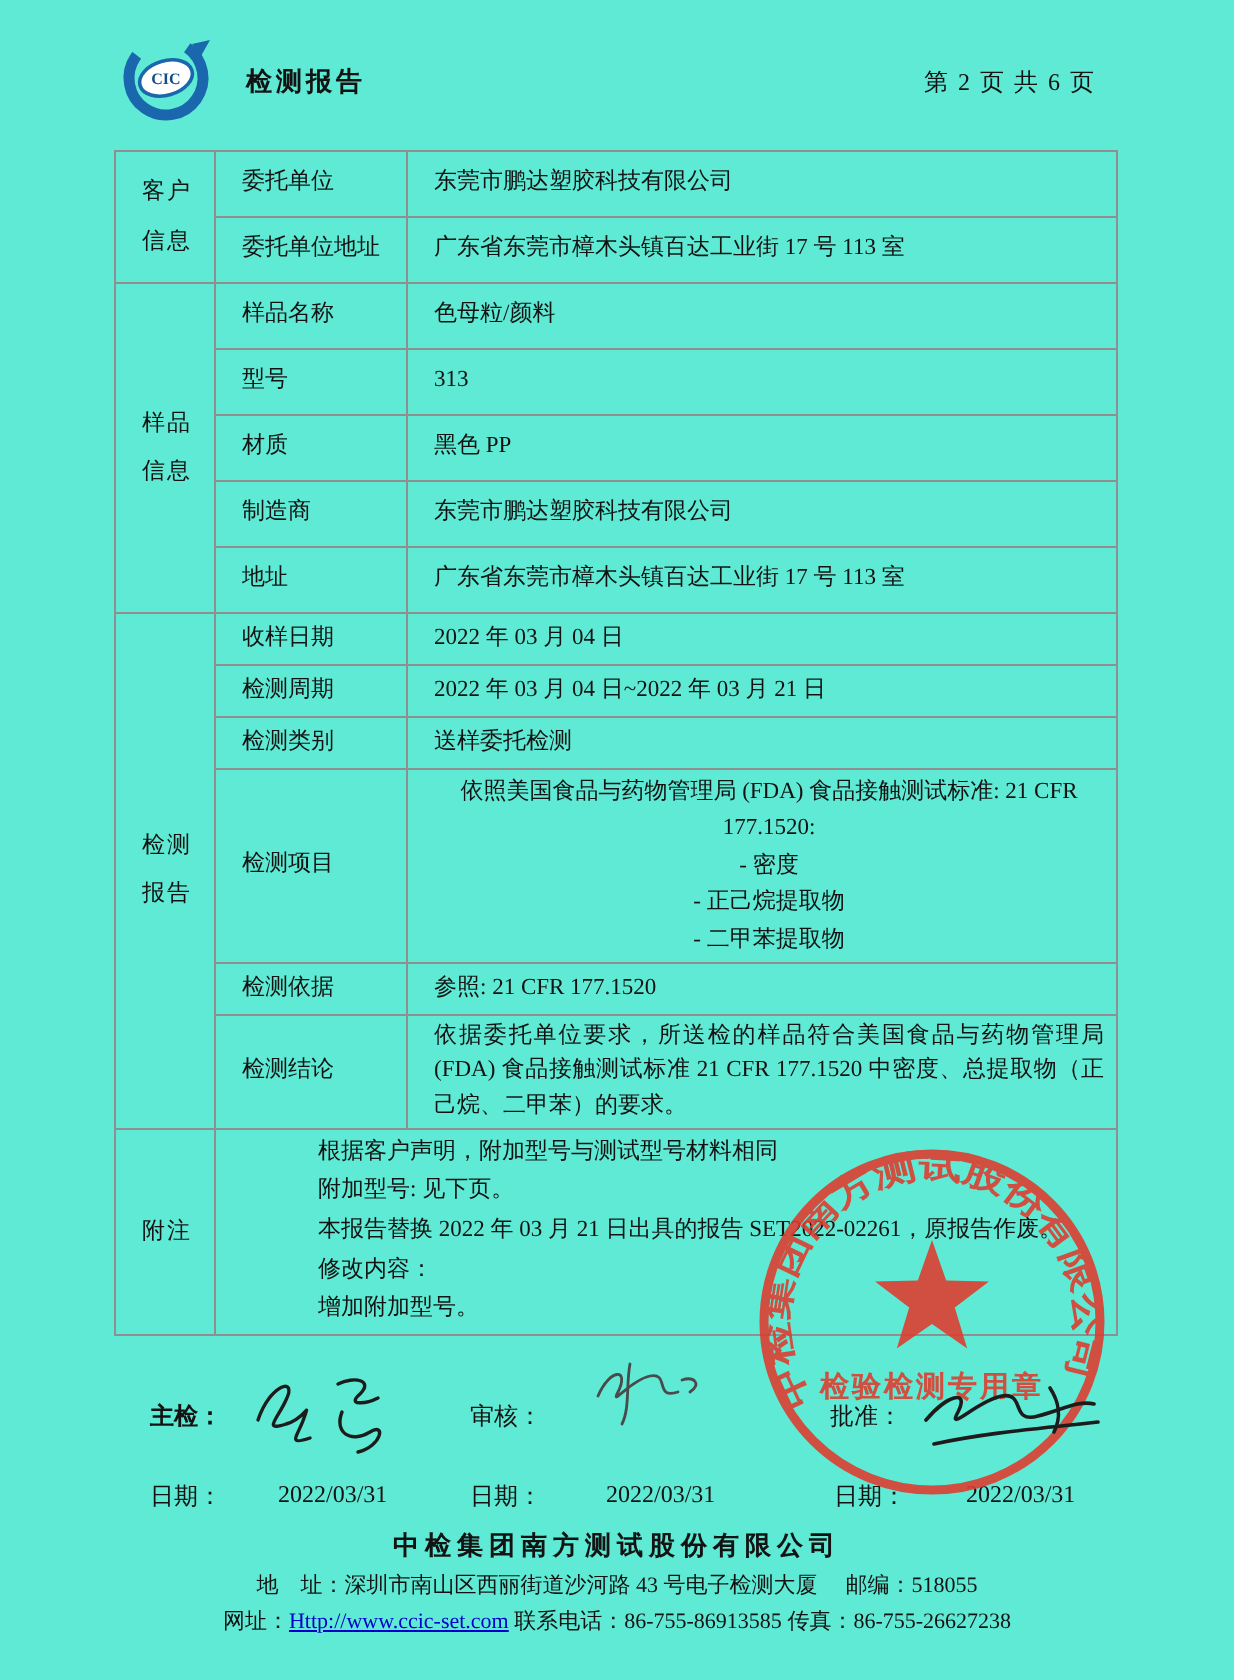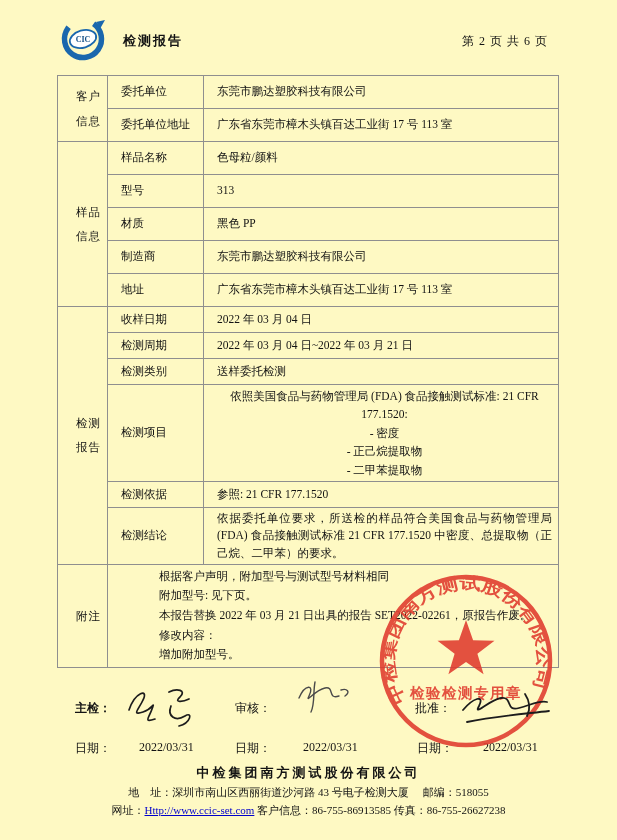--- a/index.html
+++ b/index.html
@@ -1,32 +1,32 @@
 <!DOCTYPE html>
 <html><head>
 <meta charset="utf-8">
 <style>
   html,body { margin:0; padding:0; background:#ffffff; }
-  .page { position:relative; width:617px; height:840px; background:#fef9c3; overflow:hidden;
+  .page { position:relative; width:617px; height:840px; background:#5eead4; overflow:hidden;
           font-family:"Liberation Serif","DejaVu Serif",serif; color:#131313; }
 
   
   .header { position:absolute; left:57px; top:14px; width:503px; height:52px; }
   .logo   { position:absolute; left:3px; top:2px; }
   .hdr-title { position:absolute; left:66px; top:18px; font-size:13px; font-weight:bold; letter-spacing:2px; }
   .hdr-no    { position:absolute; left:176px; top:19px; font-size:12px; font-weight:bold; }
   .hdr-page  { position:absolute; right:12px; top:19px; font-size:12px; font-weight:normal; letter-spacing:1px; }
 
   
   table.report { position:absolute; left:57px; top:75px; width:502px;
                  border-collapse:collapse; table-layout:fixed; }
   table.report col.c1 { width:50px; } table.report col.c2 { width:96px; }
   table.report td { border:1px solid #8f8f8f; font-size:11.5px; vertical-align:middle;
                     padding:2px 6px 2px 13px; line-height:1.5; }
-  td.section { text-align:right; padding:2px 1px; }
+  td.section { text-align:left; padding:2px 1px; }
   td.section .vt { display:inline-block; width:2.3em; line-height:2.1; letter-spacing:1px; }
   tr.rh-a { height:33px; } tr.rh-b { height:26px; }
   td.multi { padding:5px 8px 5px 13px;text-align:center; }
   td.multi .ln { line-height:18.4px; }
   td.concl { line-height:16.2px; text-align:justify; padding:4px 9px 4px 13px; }
   td.notes { padding:5px 8px 5px 12px; }
   td.notes .ln { line-height:19.6px;margin-left:38px; }
 
   
   .signs { position:absolute; left:57px; top:688px; width:503px; height:70px; font-size:12px; }
@@ -196,18 +196,18 @@
     <text x="95" y="132" text-anchor="middle" font-size="14.5" font-weight="bold" fill="#e03a2d" letter-spacing="1.5" font-family="Liberation Serif, serif">检验检测专用章</text>
   </svg>
 
   <div class="footer">
     <div class="f-company">中检集团南方测试股份有限公司</div>
     <div class="f-line">
       <span>地　址：</span><span>深圳市南山区西丽街道沙河路 43 号电子检测大厦</span><span class="gap"></span><span>邮编：</span><span>518055</span>
     </div>
     <div class="f-line">
       <span>网址：</span><a class="f-link" href="#">Http://www.ccic-set.com</a>
-      <span>客户信息：</span><span>86-755-86913585</span>
+      <span>联系电话：</span><span>86-755-86913585</span>
       <span>传真：</span><span>86-755-26627238</span>
     </div>
   </div>
 
 </div>
 
 </body></html>

